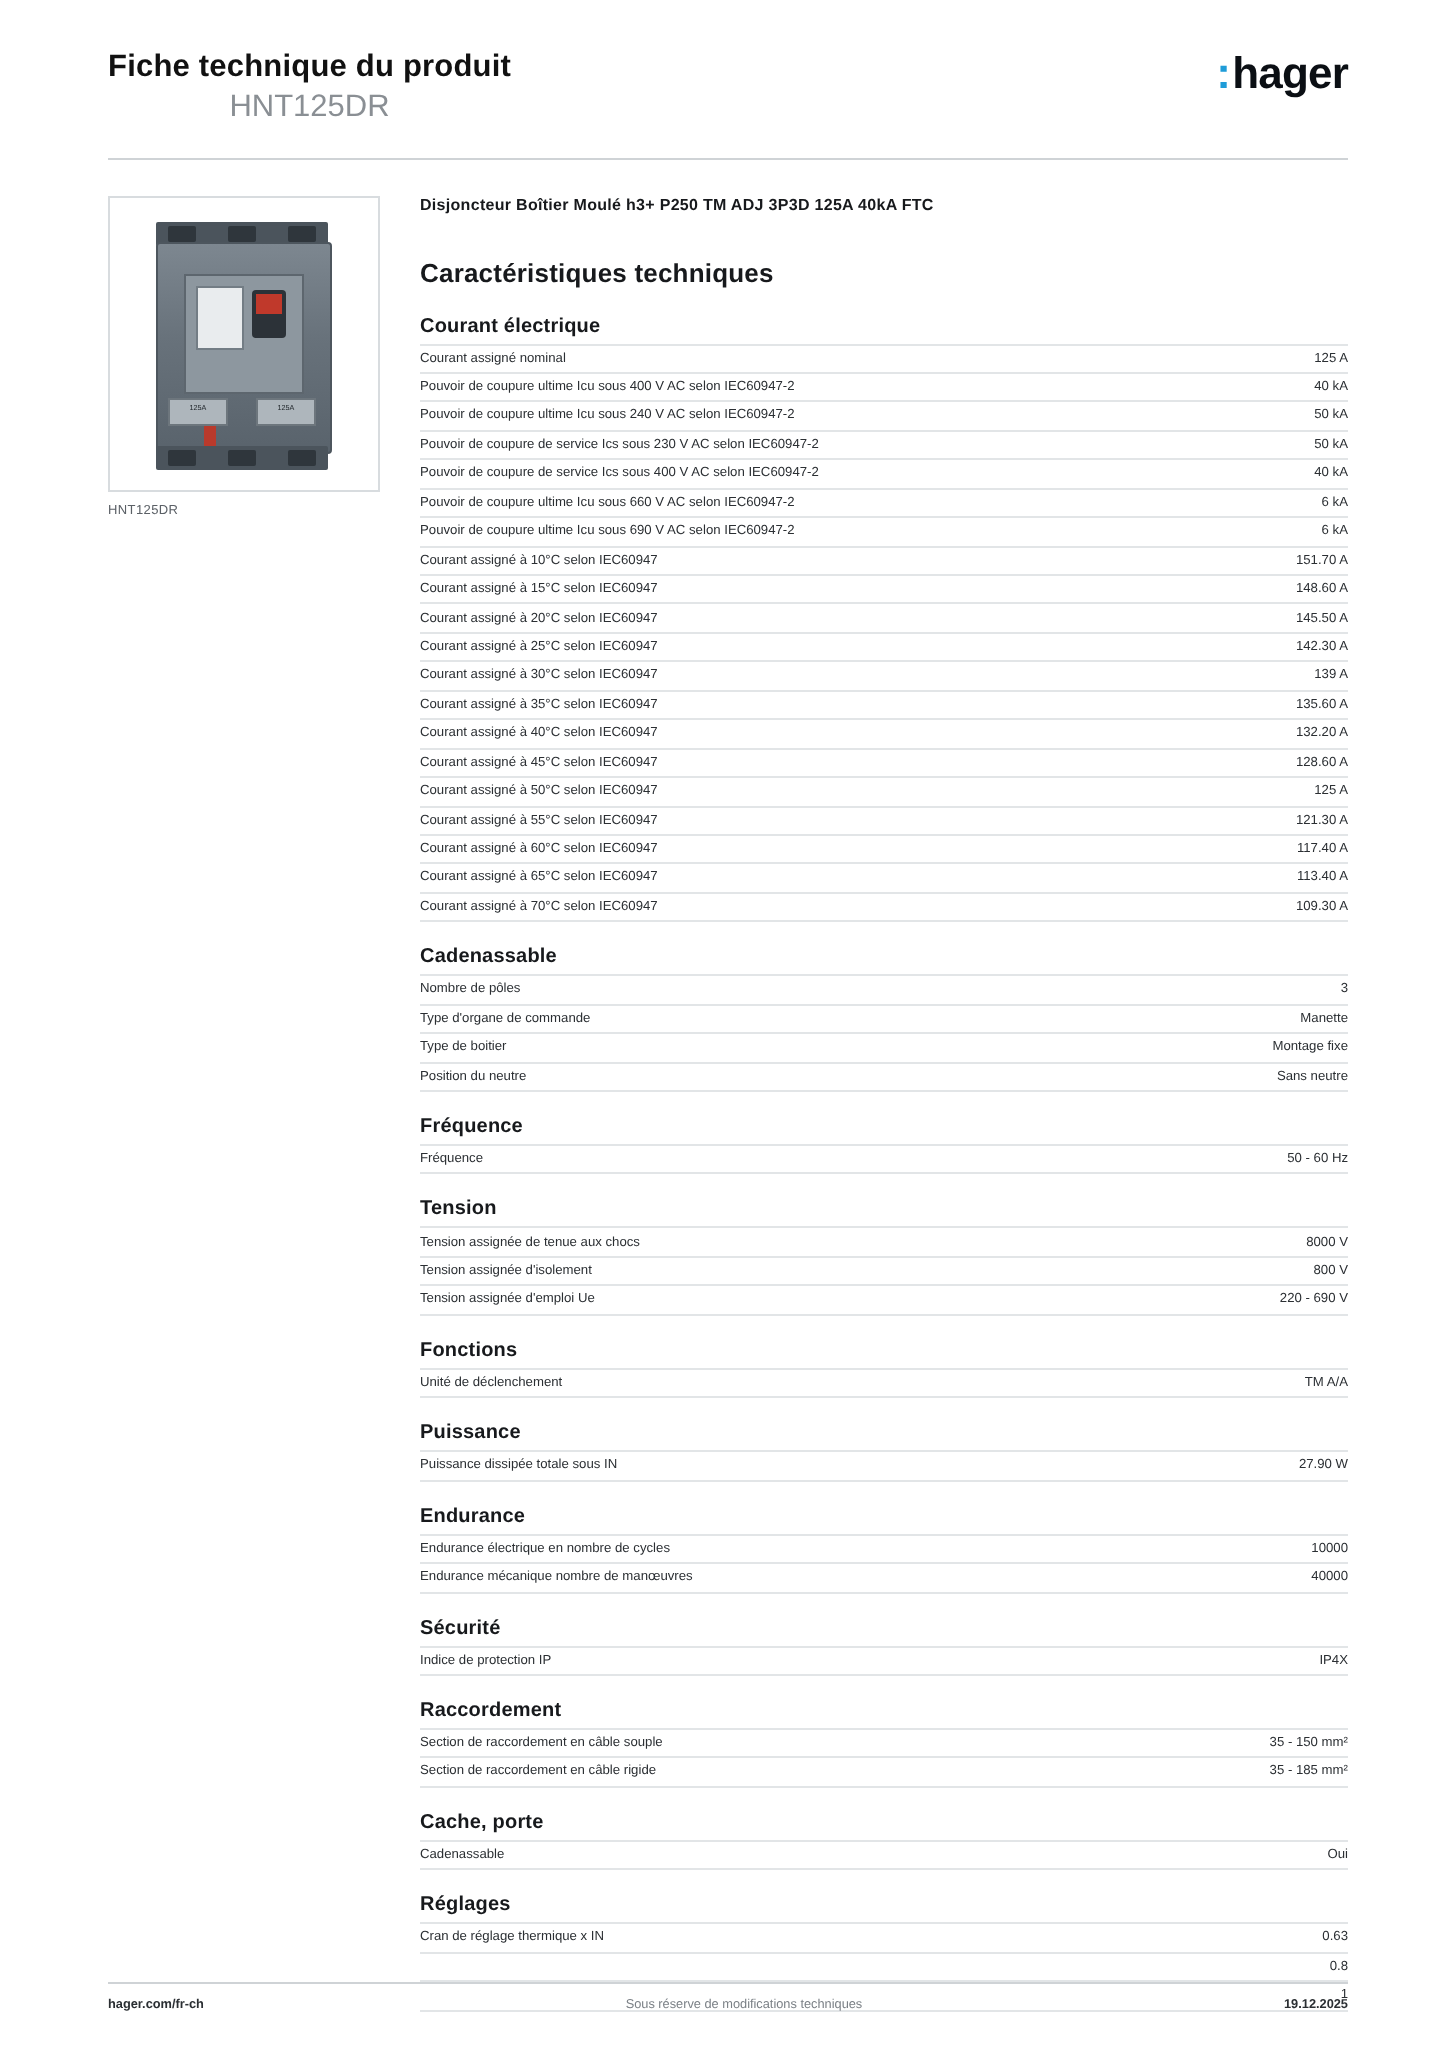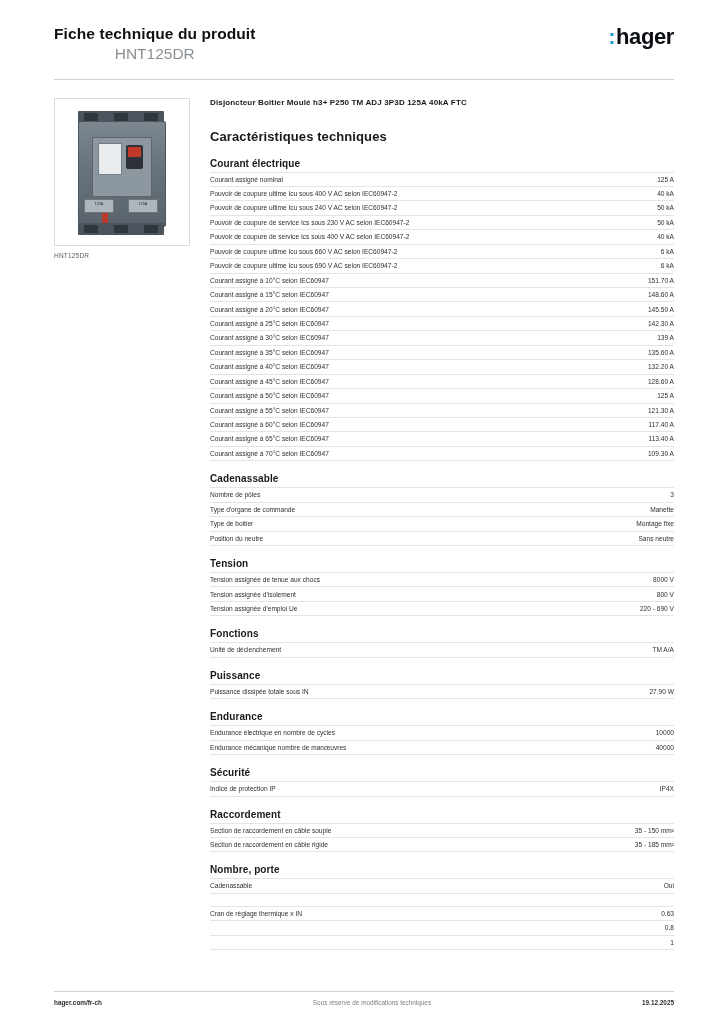--- a/index.html
+++ b/index.html
@@ -430,20 +430,31 @@
                   <td class="value-cell">Montage fixe</td>
                 </tr>
                 <tr>
                   <td class="label-cell">Position du neutre</td>
                   <td class="value-cell">Sans neutre</td>
                 </tr>
               </tbody>
             </table>
           </div>
           <div class="group">
+            <div class="group-title">Fréquence</div>
+            <table class="specs">
+              <tbody>
+                <tr>
+                  <td class="label-cell">Fréquence</td>
+                  <td class="value-cell">50 - 60 Hz</td>
+                </tr>
+              </tbody>
+            </table>
+          </div>
+          <div class="group">
             <div class="group-title">Tension</div>
             <table class="specs">
               <tbody>
                 <tr>
                   <td class="label-cell">Tension assignée de tenue aux chocs</td>
                   <td class="value-cell">8000 V</td>
                 </tr>
                 <tr>
                   <td class="label-cell">Tension assignée d'isolement</td>
                   <td class="value-cell">800 V</td>
@@ -512,31 +523,32 @@
                   <td class="value-cell">35 - 150 mm²</td>
                 </tr>
                 <tr>
                   <td class="label-cell">Section de raccordement en câble rigide</td>
                   <td class="value-cell">35 - 185 mm²</td>
                 </tr>
               </tbody>
             </table>
           </div>
           <div class="group">
-            <div class="group-title">Nombre, porte</div>
+            <div class="group-title">Cache, porte</div>
             <table class="specs">
               <tbody>
                 <tr>
                   <td class="label-cell">Cadenassable</td>
                   <td class="value-cell">Oui</td>
                 </tr>
               </tbody>
             </table>
           </div>
           <div class="group">
+            <div class="group-title">Réglages</div>
             <table class="specs">
               <tbody>
                 <tr>
                   <td class="label-cell">Cran de réglage thermique x IN</td>
                   <td class="value-cell">0.63</td>
                 </tr>
                 <tr>
                   <td class="label-cell"></td>
                   <td class="value-cell">0.8</td>
                 </tr>

